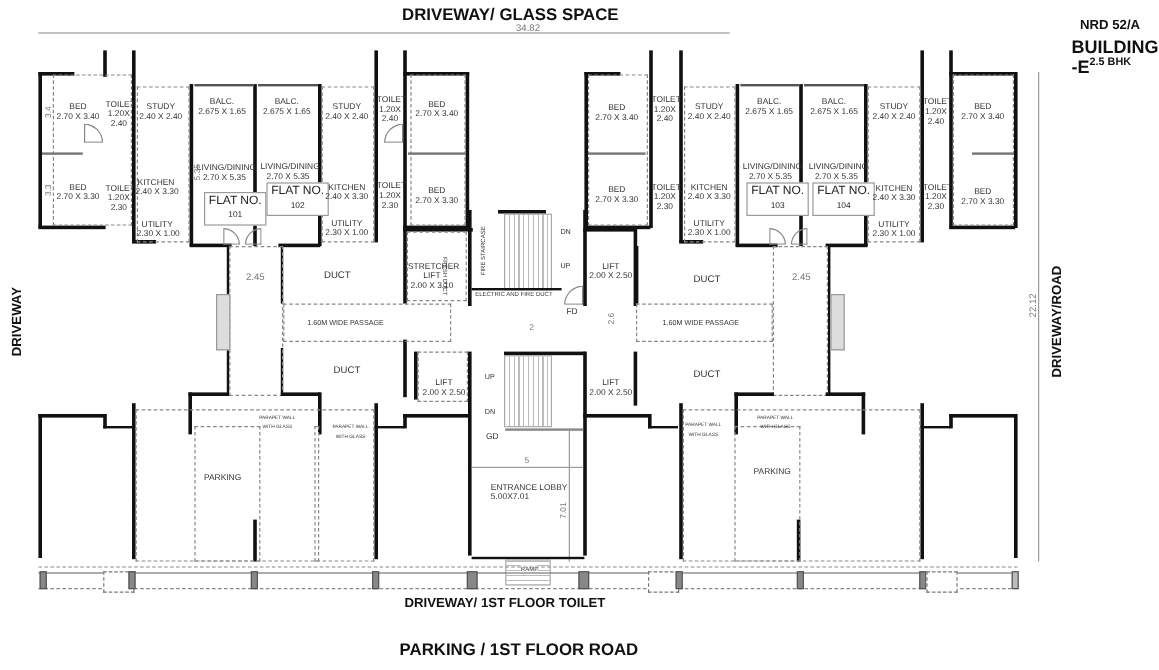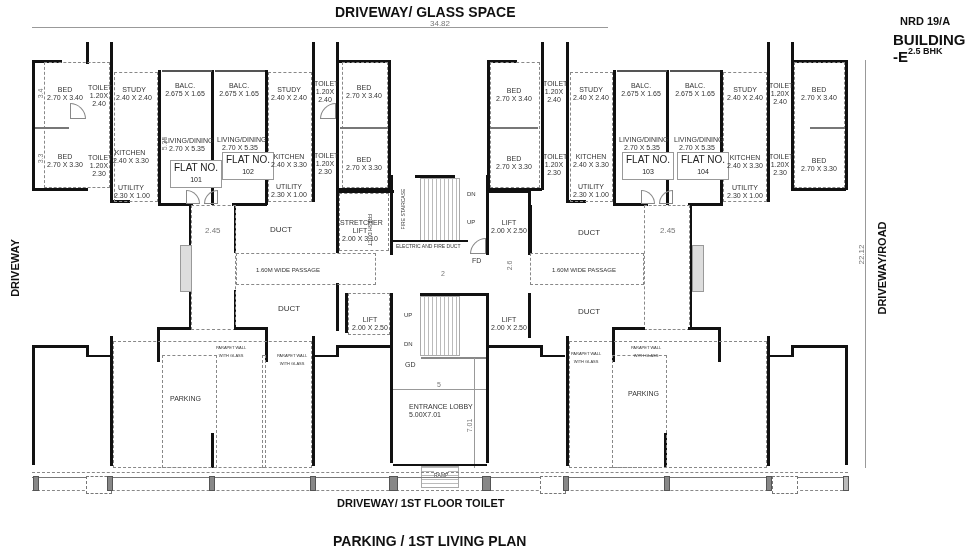--- a/index.html
+++ b/index.html
@@ -19,31 +19,31 @@
   .stairsv{position:absolute;background:repeating-linear-gradient(0deg,#fff 0 3px,#bbb 3px 4px);border:1px solid #aaa;box-sizing:border-box;}
   .door{position:absolute;border:1px solid #888;border-radius:0 100% 0 0;box-sizing:border-box;}
 </style>
 </head>
 <body>
 
 <div class="abs big" style="left:335px;top:4px;font-size:14px;">DRIVEWAY/ GLASS SPACE</div>
 <div class="thin" style="left:32px;top:27px;width:576px;height:1px;"></div>
 <div class="dim" style="left:430px;top:19px;">34.82</div>
 
-<div class="abs big" style="left:900px;top:15px;font-size:11px;">NRD 19/A</div>
+<div class="abs big" style="left:900px;top:15px;font-size:11px;">NRD 52/A</div>
 <div class="abs big" style="left:893px;top:31px;font-size:15px;">BUILDING -E</div>
 <div class="abs big" style="left:908px;top:46px;font-size:9px;">2.5 BHK</div>
 
 <div class="abs big" style="left:-14px;top:262px;font-size:11px;transform:rotate(-90deg);">DRIVEWAY</div>
 <div class="abs big" style="left:835px;top:262px;font-size:11px;transform:rotate(-90deg);">DRIVEWAY/ROAD</div>
 <div class="thin" style="left:865px;top:60px;width:1px;height:408px;"></div>
 <div class="dim" style="left:851px;top:250px;transform:rotate(-90deg);">22.12</div>
 
 <div class="abs big" style="left:337px;top:497px;font-size:11px;">DRIVEWAY/ 1ST FLOOR TOILET</div>
-<div class="abs big" style="left:333px;top:533px;font-size:14px;">PARKING / 1ST LIVING PLAN</div>
+<div class="abs big" style="left:333px;top:533px;font-size:14px;">PARKING / 1ST FLOOR ROAD</div>
 
 <div>
 
   <div class="wall" style="left:32px;top:60px;width:3px;height:130px;"></div>
   <div class="wall" style="left:32px;top:60px;width:30px;height:3px;"></div>
   <div class="wall" style="left:32px;top:188px;width:56px;height:3px;"></div>
   <div class="wall" style="left:86px;top:42px;width:3px;height:22px;"></div>
   <div class="wall" style="left:110px;top:42px;width:3px;height:160px;"></div>
   <div class="wall" style="left:110px;top:200px;width:20px;height:3px;"></div>
   <div class="wall" style="left:158px;top:70px;width:3px;height:135px;"></div>

